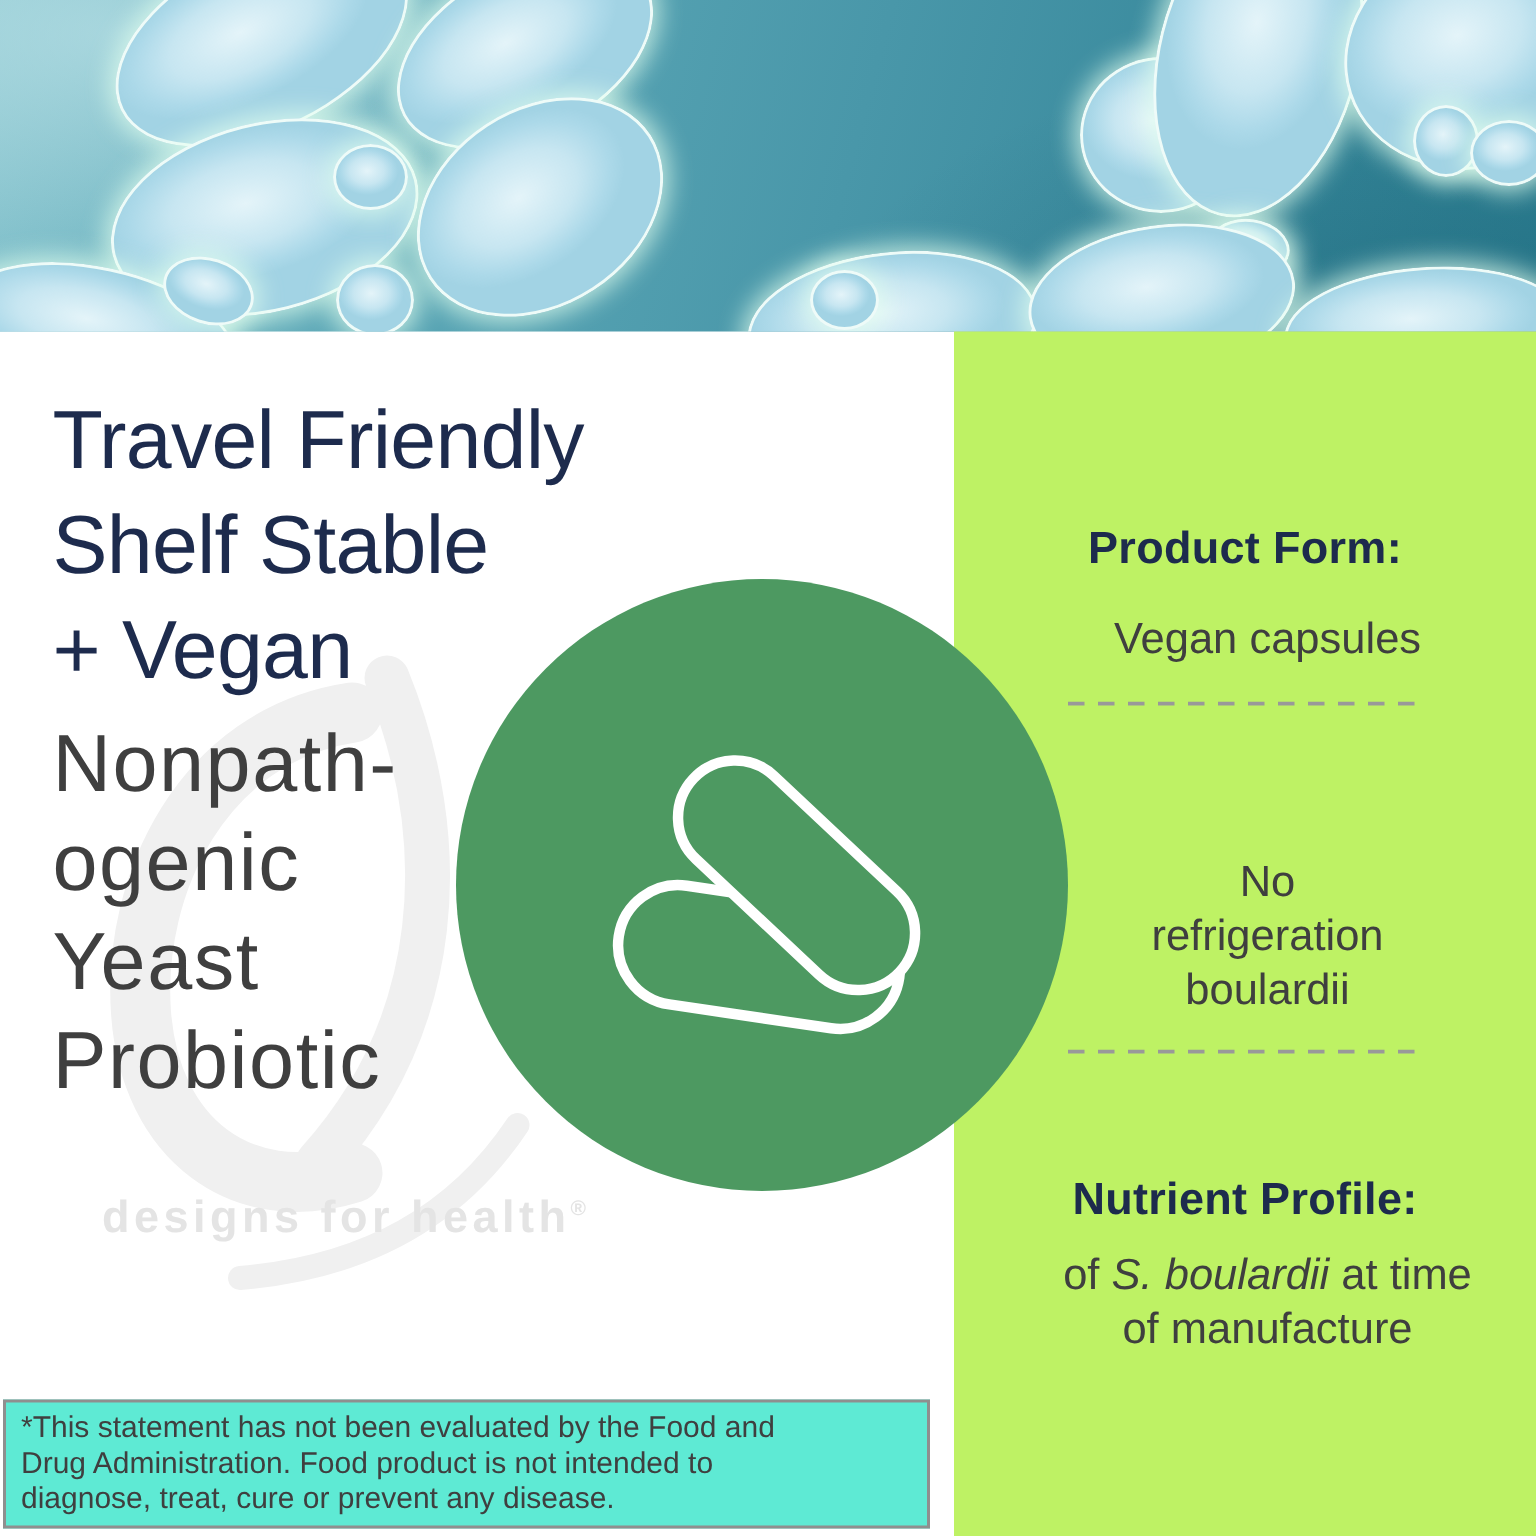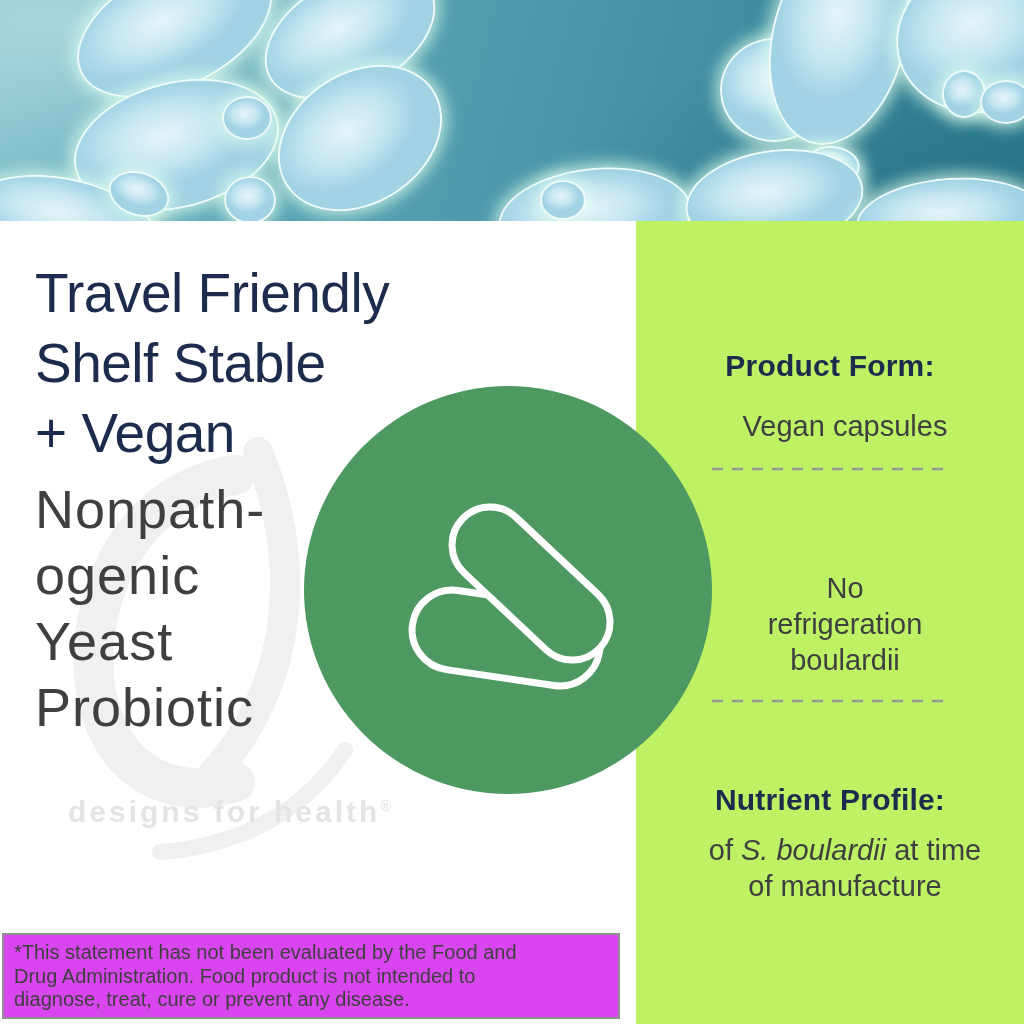--- a/index.html
+++ b/index.html
@@ -48,21 +48,21 @@
   }
   .info-body{
     position:absolute;left:0;width:100%;text-align:center;margin:15px;
     color:#3f3f3f;font-size:29px;line-height:36px;font-weight:400;
   }
   .info-body em{font-style:italic;}
   .divider{position:absolute;left:76px;width:236px;height:4px;}
   
   .disclaimer{
     position:absolute;left:2px;top:933px;width:594px;height:70px;z-index:3;
-    background:#d946ef;border:2px solid #8f8f8f;padding:6px 10px;
+    background:#5eead4;border:2px solid #8f8f8f;padding:6px 10px;
     color:#3f3f3f;font-size:20px;line-height:23.5px;font-weight:400;
   }
   .disclaimer div{white-space:nowrap;}
 </style>
 </head>
 <body>
 
 <div class="page">
 
   <div class="banner">

